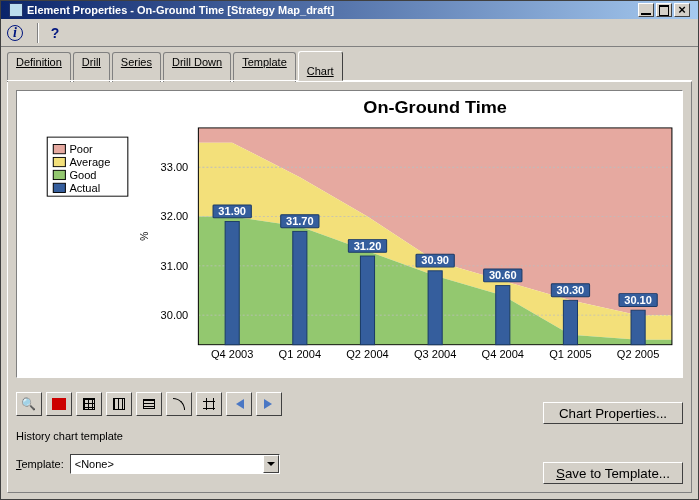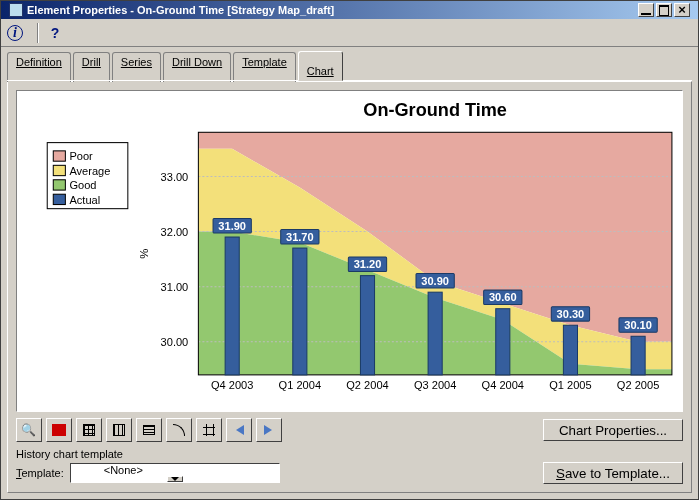--- a/index.html
+++ b/index.html
@@ -138,30 +138,31 @@
   .text-btn {
     height: 22px;
     min-width: 140px;
     border: 1px solid #fff;
     border-right-color: #404040;
     border-bottom-color: #404040;
     background: #d4d0c8;
     padding: 0 12px;
     cursor: default;
     text-align: center;
+    margin-top: 18px;
   }
   .text-btn u { text-decoration: underline; }
   .groupbox-label { margin-top: 6px; }
   .template-row { display:flex; align-items:center; margin-top:2px; gap:6px;}
   .combo {
     display:flex; align-items:center;
     background:#fff; border:1px solid #808080;
     border-top-color:#404040; border-left-color:#404040;
     border-bottom-color:#fff; border-right-color:#fff;
-    height: 20px; width: 210px; flex-direction: column;
+    height: 20px; width: 210px;
   }
   .combo input { flex:1; border:none; padding:0 4px; font-family: inherit; font-size: 11px; background: transparent; outline: none; }
   .combo .dd {
     width: 16px; height: 18px;
     background:#d4d0c8;
     border:1px solid #fff;
     border-right-color:#404040; border-bottom-color:#404040;
     display:flex;align-items:center;justify-content:center;
     cursor: default;
   }

